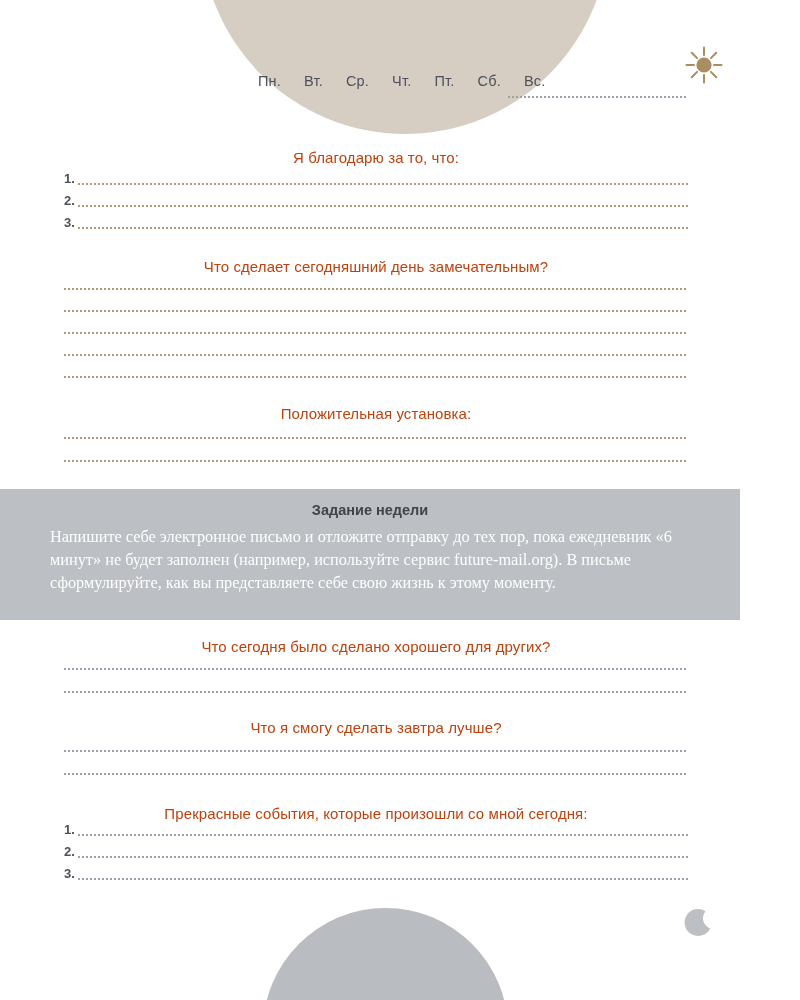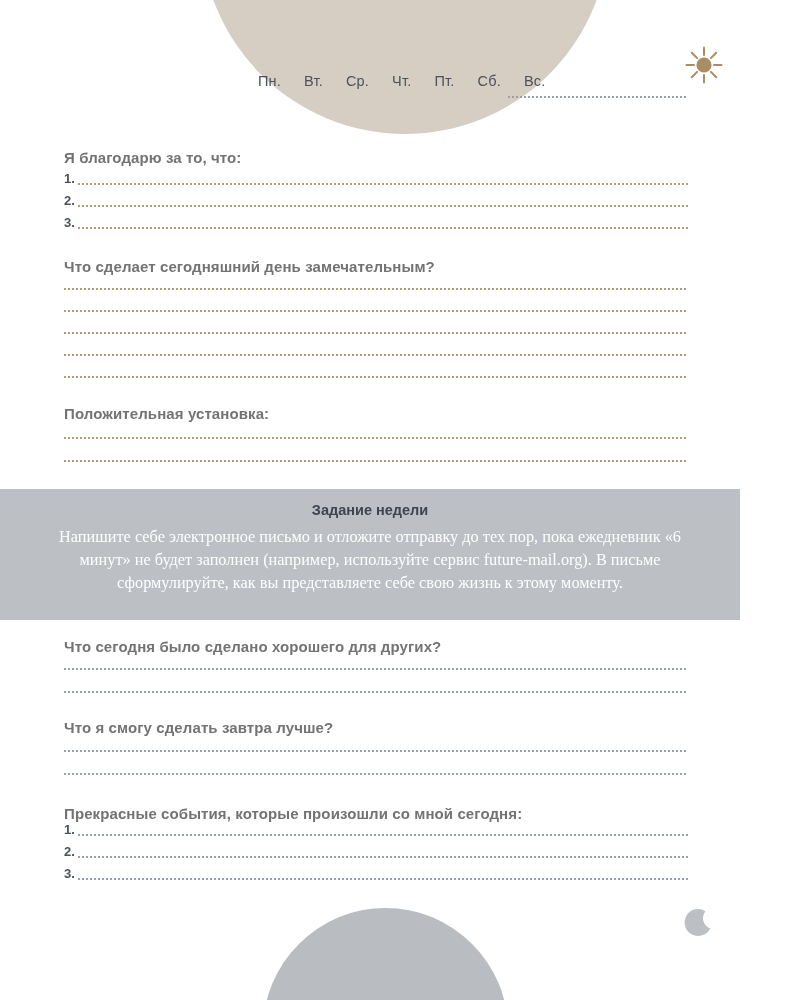--- a/index.html
+++ b/index.html
@@ -87,23 +87,24 @@
     left: 508px;
     top: 96px;
     width: 180px;
     height: 2px;
     background-image: linear-gradient(to right, #9aa0ac 0 2px, transparent 2px 4px);
     background-size: 4px 2px;
     background-repeat: repeat-x;
   }
 
   .sec-title {
+    text-align: center;
     font-size: 15px;
-    font-weight: 700;
-    color: #737373;
+    font-weight: 400;
+    color: #c2410c;
     letter-spacing: 0.1px;
   }
 
   
   .line {
     height: 2px;
     background-repeat: repeat-x;
     background-size: 4px 2px;
   }
   .line.brown {
@@ -155,21 +156,20 @@
   .task-title {
     text-align: center;
     font-size: 14.5px;
     font-weight: 700;
     color: #3f444d;
     margin-bottom: 7px;
   }
   .task-body {
     margin: 0 auto;
     width: 640px;
-    text-align: center;
     font-family: "Liberation Serif", serif;
     font-size: 16.3px;
     line-height: 23px;
     color: #ffffff;
   }
 
   #good-title        { top: 638px; }
   #good-lines        { top: 668px; }
   #good-lines .line  { margin-bottom: 21px; }
 

